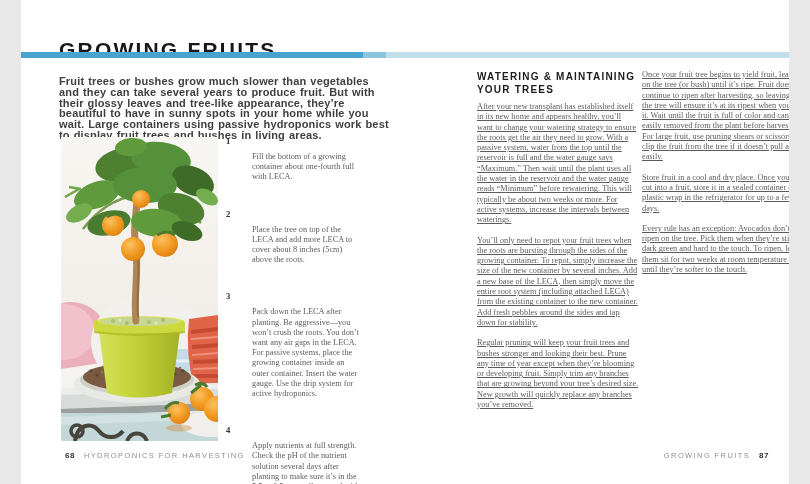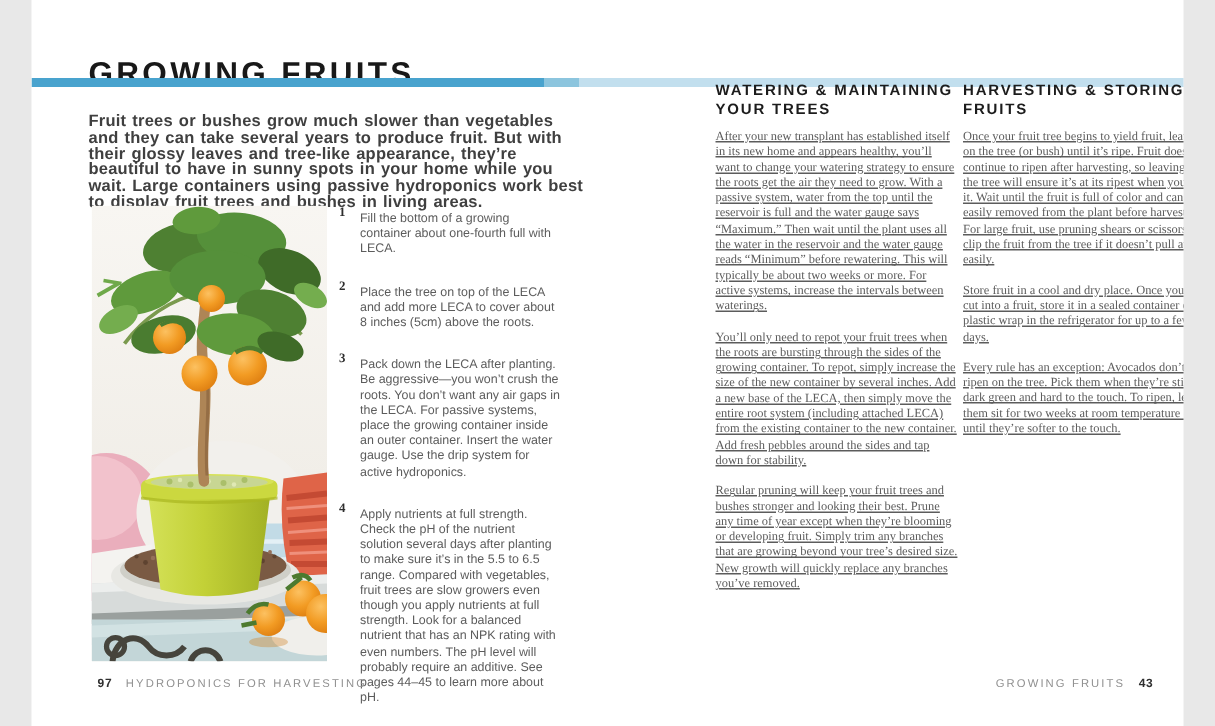--- a/index.html
+++ b/index.html
@@ -33,25 +33,25 @@
   }
   .steps{
     position:absolute;left:205px;top:136px;width:152px;
   }
   .step{display:flex;margin-bottom:10px;}
   .step-num{
     flex:0 0 10px;font-family:"Liberation Serif",serif;
     font-size:8.6px;line-height:10.2px;font-weight:bold;color:#2e2e2e;
   }
   .step-text{
-    margin:4px;font-family:Liberation Sans, sans-serif;
+    margin:16px;font-family:Liberation Serif, serif;
     font-size:8.3px;line-height:10.2px;color:#5c5c5c;
   }
   
-  .col{position:absolute;top:54px;}
+  .col{position:absolute;top:70px;}
   .col-1{left:456px;width:162px;}
   .col-2{left:621px;width:166px;}
   .col-heading{
     margin:0 0 6px 0;font-size:10px;font-weight:bold;
     letter-spacing:1.2px;line-height:13px;color:#1c1c1c;
   }
   .col p{
     margin:0 0 10px 0;font-family:"Liberation Serif",serif;
     font-size:8.3px;line-height:10.3px;color:#5c5c5c;text-decoration:underline;
   }
@@ -231,26 +231,25 @@
   </div>
 
   <div class="col col-1">
     <h2 class="col-heading">WATERING &amp; MAINTAINING YOUR TREES</h2>
     <p>After your new transplant has established itself in its new home and appears healthy, you’ll want to change your watering strategy to ensure the roots get the air they need to grow. With a passive system, water from the top until the reservoir is full and the water gauge says “Maximum.” Then wait until the plant uses all the water in the reservoir and the water gauge reads “Minimum” before rewatering. This will typically be about two weeks or more. For active systems, increase the intervals between waterings.</p>
     <p>You’ll only need to repot your fruit trees when the roots are bursting through the sides of the growing container. To repot, simply increase the size of the new container by several inches. Add a new base of the LECA, then simply move the entire root system (including attached LECA) from the existing container to the new container. Add fresh pebbles around the sides and tap down for stability.</p>
     <p>Regular pruning will keep your fruit trees and bushes stronger and looking their best. Prune any time of year except when they’re blooming or developing fruit. Simply trim any branches that are growing beyond your tree’s desired size. New growth will quickly replace any branches you’ve removed.</p>
   </div>
 
   <div class="col col-2">
-    <h2 class="col-heading">HARVESTING &amp; STORING FRUITS</h2>
     <p>Once your fruit tree begins to yield fruit, leave it on the tree (or bush) until it’s ripe. Fruit doesn’t continue to ripen after harvesting, so leaving it on the tree will ensure it’s at its ripest when you pick it. Wait until the fruit is full of color and can be easily removed from the plant before harvesting. For large fruit, use pruning shears or scissors to clip the fruit from the tree if it doesn’t pull away easily.</p>
     <p>Store fruit in a cool and dry place. Once you’ve cut into a fruit, store it in a sealed container or plastic wrap in the refrigerator for up to a few days.</p>
     <p>Every rule has an exception: Avocados don’t ripen on the tree. Pick them when they’re still dark green and hard to the touch. To ripen, let them sit for two weeks at room temperature or until they’re softer to the touch.</p>
   </div>
 
   <div class="footer footer-left">
-    <span class="pagenum">97</span><span>HYDROPONICS FOR HARVESTING</span>
+    <span class="pagenum">68</span><span>HYDROPONICS FOR HARVESTING</span>
   </div>
   <div class="footer footer-right">
-    <span>GROWING FRUITS</span><span class="pagenum">43</span>
+    <span>GROWING FRUITS</span><span class="pagenum">87</span>
   </div>
 
 </div>
 
 </body></html>

